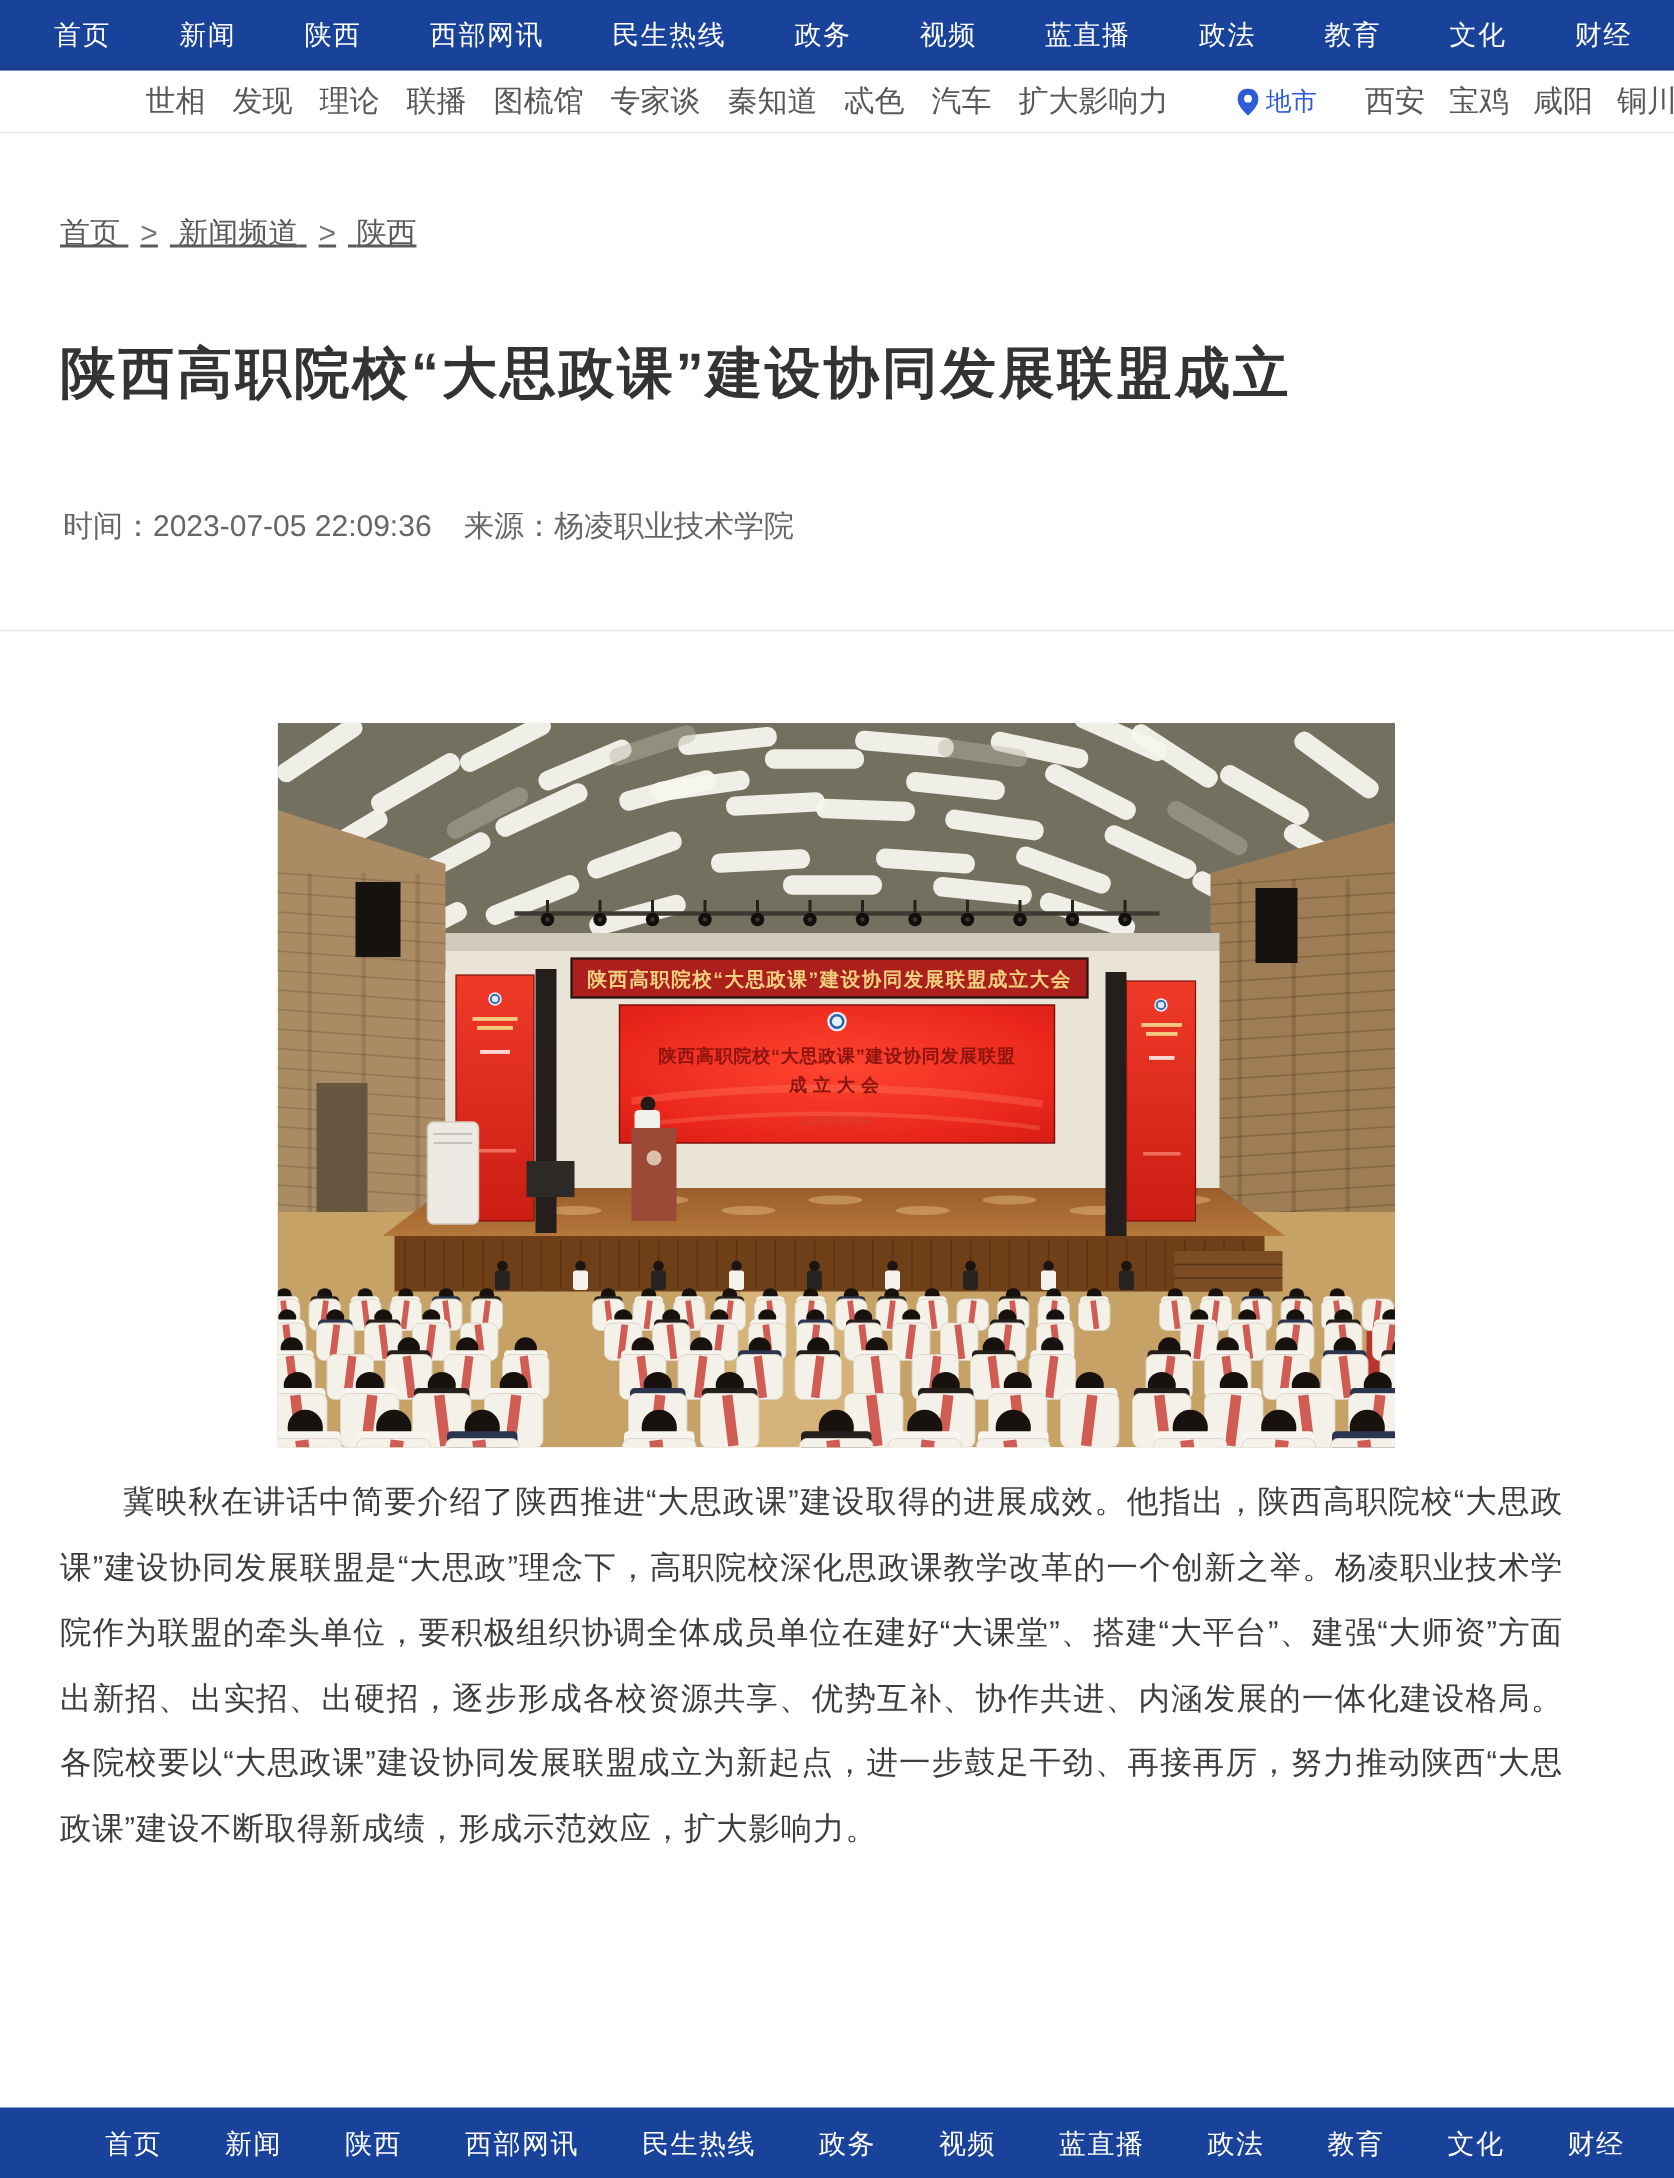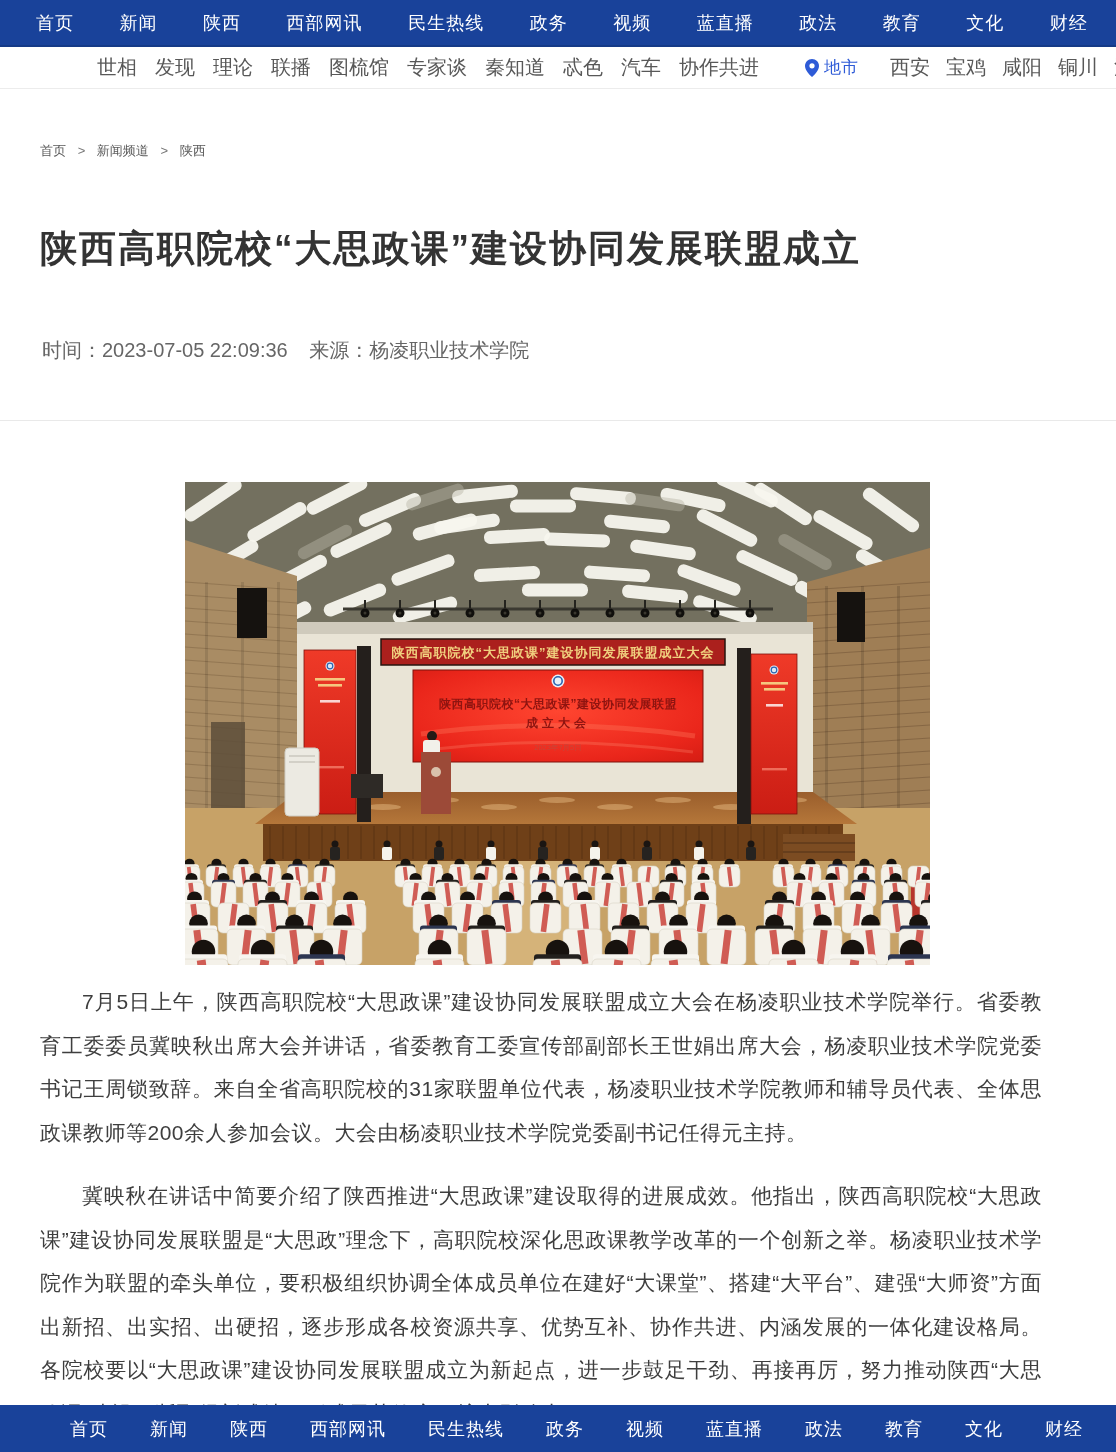--- a/index.html
+++ b/index.html
@@ -25,21 +25,21 @@
     position:absolute;top:47px;left:0;width:1220px;height:42px;
     display:flex;align-items:center;box-sizing:border-box;padding-left:97px;
     border-bottom:1px solid #ececec;background:#fff;
   }
   .subnav .channels{display:flex;column-gap:18px;}
   .subnav a{font-size:20px;color:#585858;text-decoration:none;white-space:nowrap;}
   .subnav .region{display:flex;align-items:center;margin-left:46px;column-gap:32px;}
   .subnav .region .loc{display:flex;align-items:center;column-gap:5px;}
   .subnav .region .loc a{color:var(--link-blue,#2e5bd7);font-size:17px;}
   
-  .breadcrumb{position:absolute;top:142px;left:40px;font-size:13px;color:#5a5a5a;}
+  .breadcrumb{position:absolute;top:142px;left:40px;font-size:20px;color:#5a5a5a;text-decoration:underline;}
   .breadcrumb a{color:#5a5a5a;text-decoration:none;}
   .breadcrumb .sep{margin:0 8px;color:#777;}
   
   .article-title{
     position:absolute;top:226px;left:40px;width:1020px;margin:0;
     font-size:37px;line-height:46px;font-weight:bold;color:#333;letter-spacing:2px;
   }
   .article-meta{position:absolute;top:337px;left:42px;font-size:20px;color:#666;}
   .article-meta span{margin-right:16px;}
   .divider{position:absolute;top:420px;left:0;width:1116px;height:1px;background:#e9e9e9;}
@@ -86,21 +86,21 @@
 
   <a href="#">世相</a>
       <a href="#">发现</a>
       <a href="#">理论</a>
       <a href="#">联播</a>
       <a href="#">图梳馆</a>
       <a href="#">专家谈</a>
       <a href="#">秦知道</a>
       <a href="#">忒色</a>
       <a href="#">汽车</a>
-      <a href="#">协作共进</a>
+      <a href="#">扩大影响力</a>
     </div>
   <div class="region">
     <span class="loc">
       <span style="display:inline-flex;">
         <svg width="14" height="18" viewBox="0 0 14 18">
             <path d="M7 0C3.1 0 0 3.1 0 7c0 5.2 7 11 7 11s7-5.8 7-11C14 3.1 10.9 0 7 0z" fill="#2e5bd7"></path>
             <circle cx="7" cy="6.8" r="2.6" fill="#fff"></circle>
           </svg>
       </span>
       <a href="#">地市</a>
@@ -782,21 +782,20 @@
         <ellipse cx="726.5" cy="469.8" rx="11.76" ry="12" fill="#17120e"></ellipse>
         <rect x="703" y="472.2" width="47" height="20" rx="3" fill="#2c3550"></rect>
         <rect x="702" y="477" width="49" height="46" rx="5" fill="#f4f1e9" stroke="#d9d4c6" stroke-width="0.6"></rect>
         <rect x="722.09" y="478" width="8.82" height="44" fill="#c9423a" opacity="0.85" transform="rotate(-7 726.5 497)"></rect>
       </g>
 </svg>
 </figure>
 
 <div class="article-body">
 
-<p>7月5日上午，陕西高职院校“大思政课”建设协同发展联盟成立大会在杨凌职业技术学院举行。省委教育工委委员冀映秋出席大会并讲话，省委教育工委宣传部副部长王世娟出席大会，杨凌职业技术学院党委书记王周锁致辞。来自全省高职院校的31家联盟单位代表，杨凌职业技术学院教师和辅导员代表、全体思政课教师等200余人参加会议。大会由杨凌职业技术学院党委副书记任得元主持。</p>
     <p>冀映秋在讲话中简要介绍了陕西推进“大思政课”建设取得的进展成效。他指出，陕西高职院校“大思政课”建设协同发展联盟是“大思政”理念下，高职院校深化思政课教学改革的一个创新之举。杨凌职业技术学院作为联盟的牵头单位，要积极组织协调全体成员单位在建好“大课堂”、搭建“大平台”、建强“大师资”方面出新招、出实招、出硬招，逐步形成各校资源共享、优势互补、协作共进、内涵发展的一体化建设格局。各院校要以“大思政课”建设协同发展联盟成立为新起点，进一步鼓足干劲、再接再厉，努力推动陕西“大思政课”建设不断取得新成绩，形成示范效应，扩大影响力。</p>
   </div>
 
 <nav class="bottomnav">
   <div class="inner">
 
   <a href="#">首页</a>
       <a href="#">新闻</a>
       <a href="#">陕西</a>
       <a href="#">西部网讯</a>

